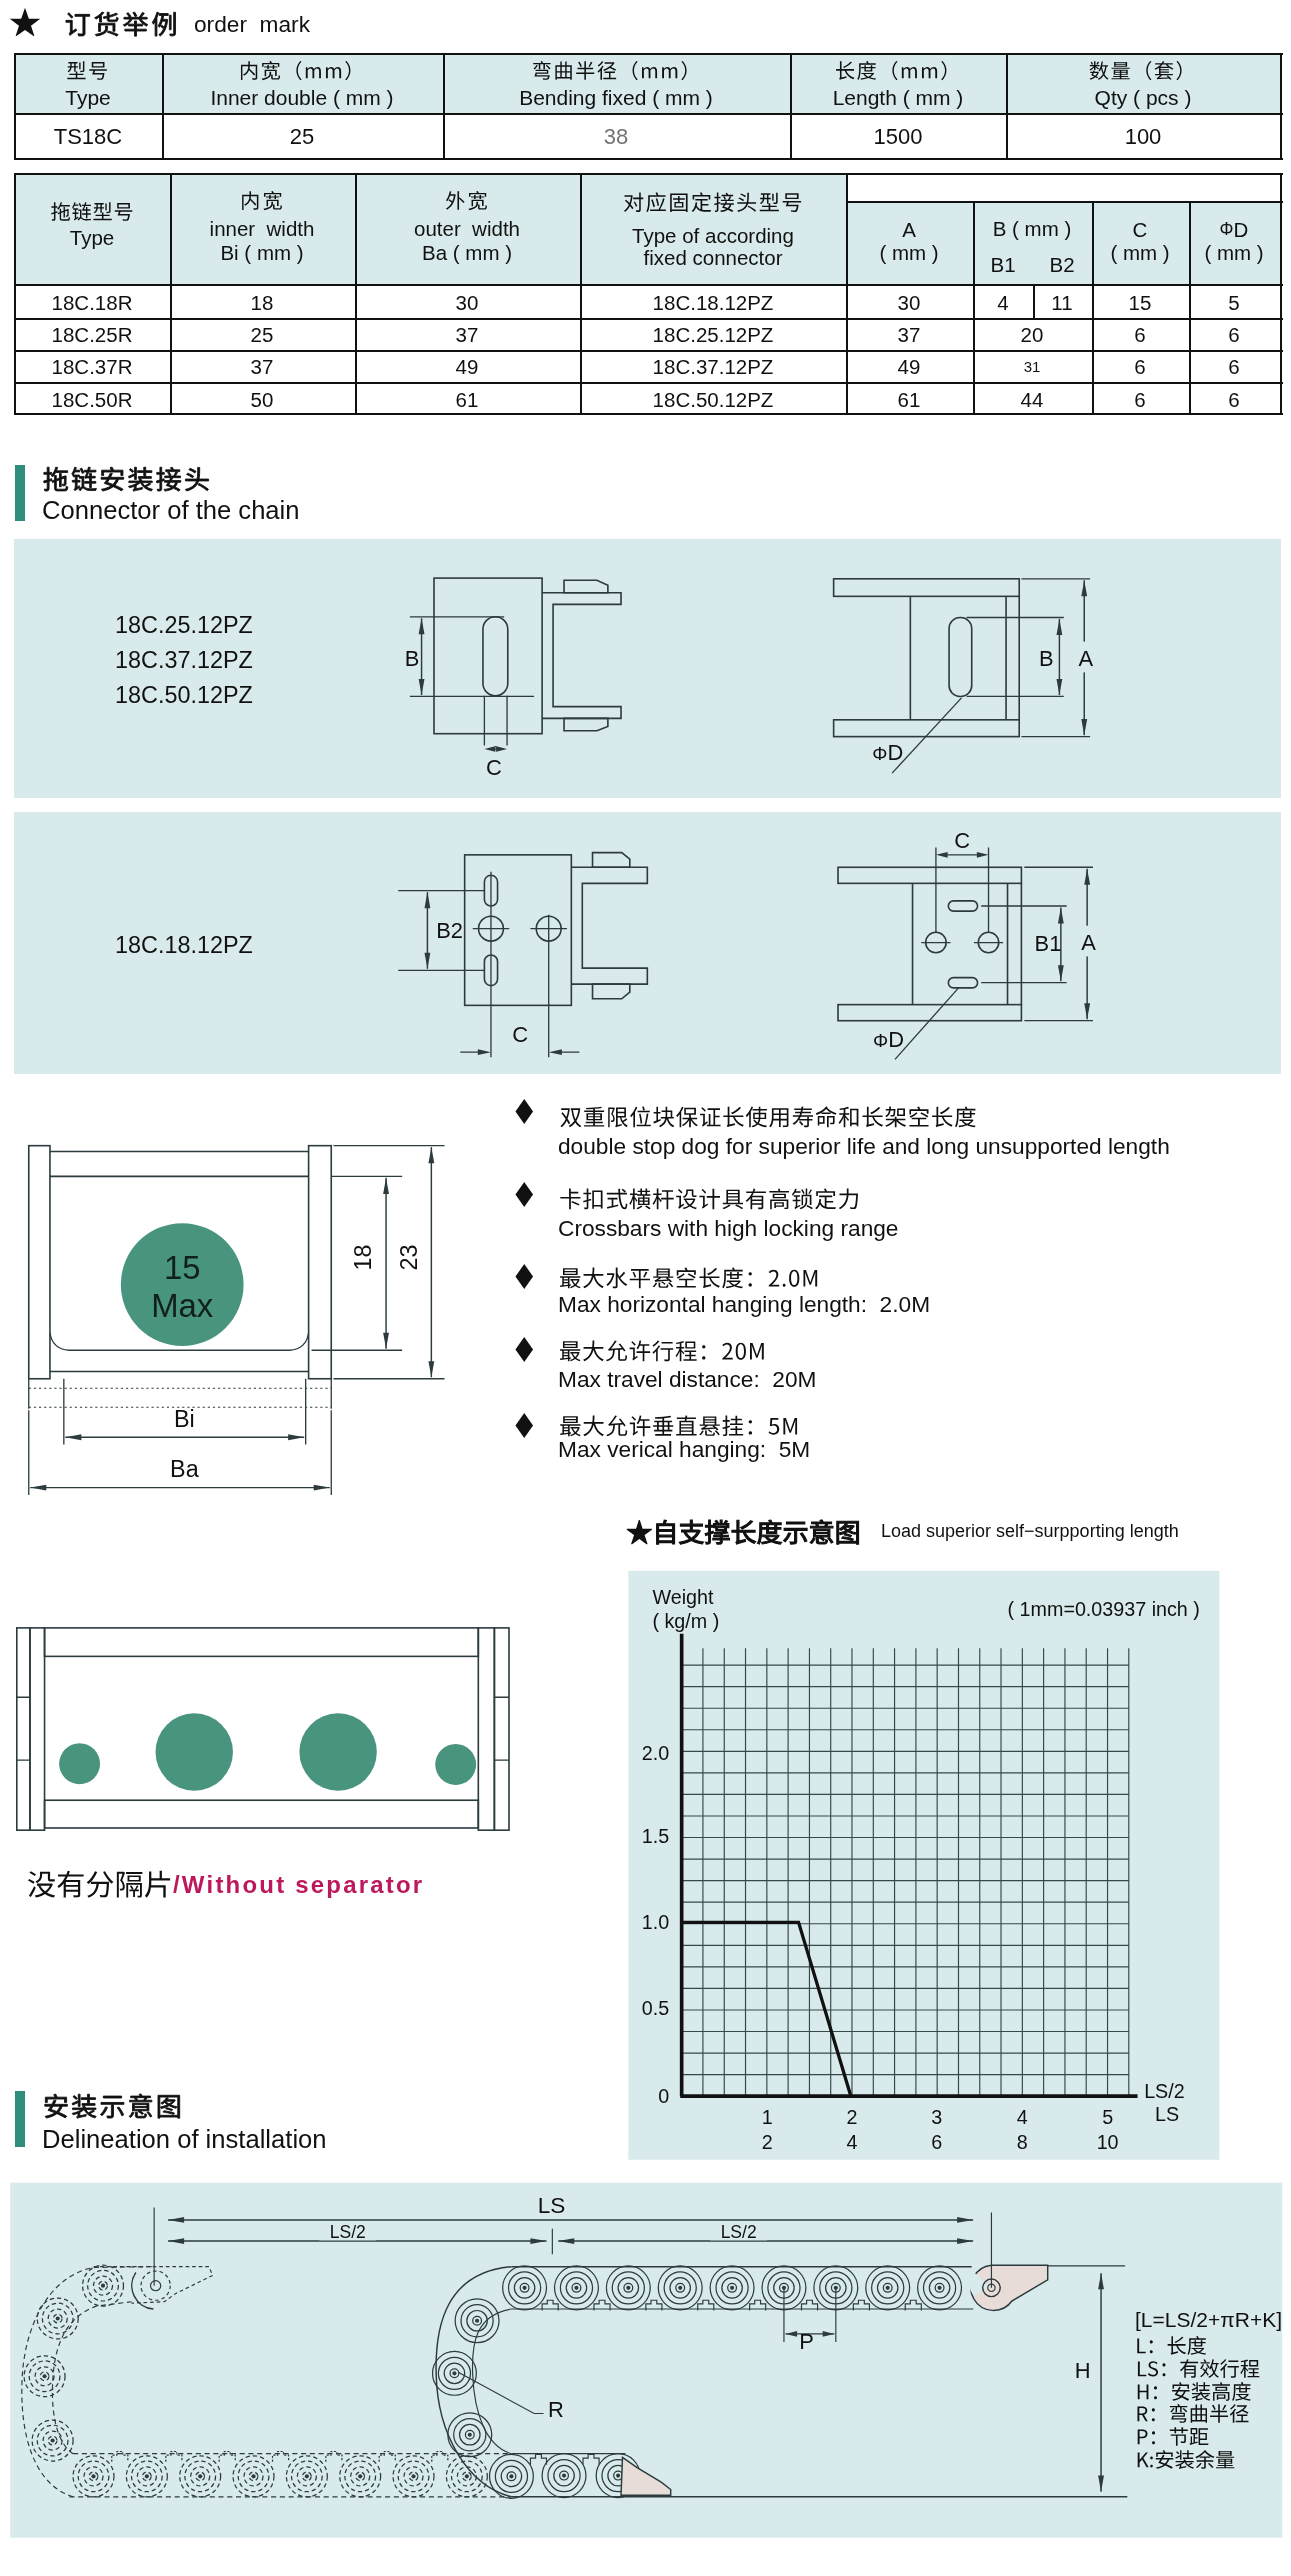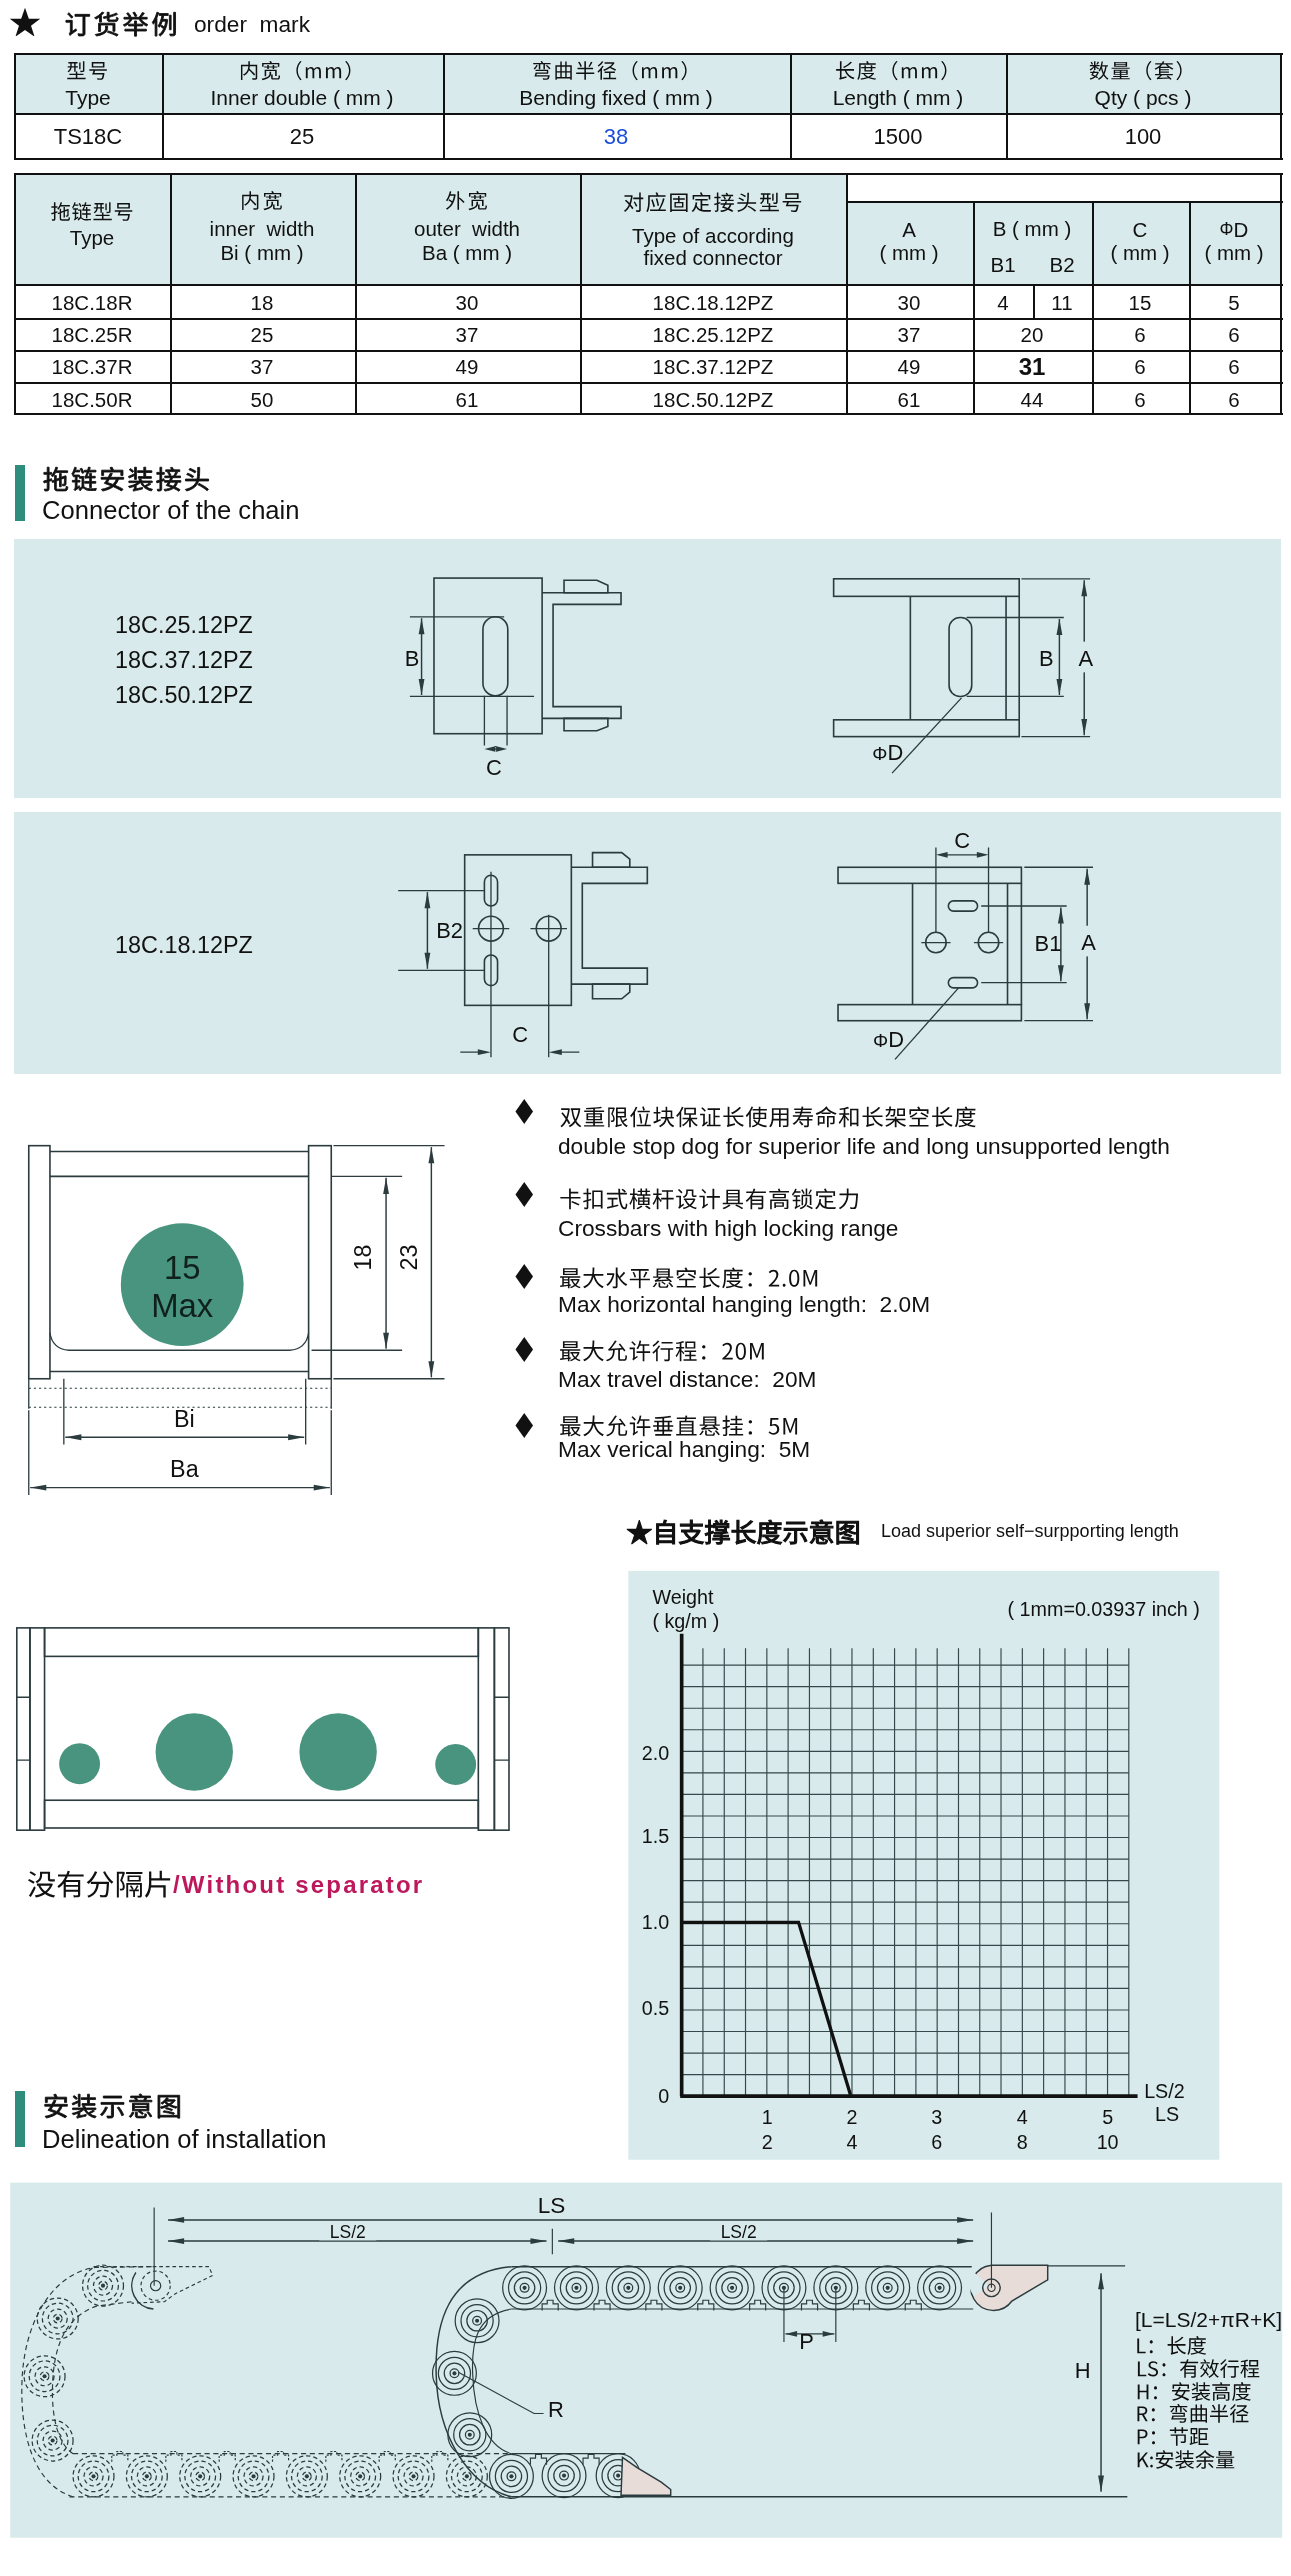--- a/index.html
+++ b/index.html
@@ -42,21 +42,21 @@
 <svg style="position:absolute;left:834px;top:58px;overflow:visible" width="129" height="26" viewBox="0 0 176 36">
     <path transform="translate(0,28)" d="M21.5 -22.9C19.1 -20.0 15.0 -17.3 11.1 -15.7C11.6 -15.3 12.4 -14.5 12.8 -14.0C16.6 -15.9 20.9 -18.8 23.6 -22.0ZM1.6 -12.6V-10.5H6.9V-1.5C6.9 -0.4 6.3 0.0 5.8 0.2C6.1 0.6 6.5 1.6 6.7 2.1C7.3 1.7 8.4 1.3 16.1 -0.8C16.0 -1.2 15.9 -2.1 15.9 -2.7L9.1 -1.1V-10.5H13.5C15.8 -4.7 19.8 -0.5 25.6 1.4C25.9 0.8 26.6 -0.1 27.1 -0.6C21.7 -2.1 17.8 -5.7 15.7 -10.5H26.4V-12.6H9.1V-23.4H6.9V-12.6Z M40.8 -18.0V-15.6H36.3V-13.9H40.8V-9.2H51.7V-13.9H56.2V-15.6H51.7V-18.0H49.6V-15.6H42.8V-18.0ZM49.6 -13.9V-10.9H42.8V-13.9ZM51.2 -5.7C50.0 -4.2 48.2 -3.1 46.2 -2.2C44.2 -3.1 42.6 -4.3 41.4 -5.7ZM36.7 -7.4V-5.7H40.3L39.4 -5.3C40.5 -3.7 42.1 -2.4 43.9 -1.3C41.3 -0.5 38.3 0.0 35.4 0.3C35.7 0.8 36.1 1.6 36.2 2.1C39.7 1.7 43.1 1.0 46.1 -0.2C48.9 1.0 52.2 1.8 55.7 2.2C56.0 1.7 56.5 0.9 56.9 0.4C53.9 0.1 51.0 -0.4 48.5 -1.3C50.9 -2.6 53.0 -4.4 54.3 -6.8L53.0 -7.5L52.6 -7.4ZM43.2 -23.2C43.6 -22.4 44.1 -21.5 44.4 -20.7H33.5V-13.1C33.5 -8.9 33.3 -2.9 31.0 1.3C31.6 1.5 32.5 1.9 32.9 2.2C35.3 -2.2 35.6 -8.7 35.6 -13.1V-18.8H56.5V-20.7H46.7C46.4 -21.6 45.8 -22.8 45.3 -23.7Z M79.5 -10.6C79.5 -5.2 81.7 -0.7 85.0 2.7L86.7 1.8C83.5 -1.5 81.5 -5.7 81.5 -10.6C81.5 -15.6 83.5 -19.8 86.7 -23.1L85.0 -24.0C81.7 -20.6 79.5 -16.1 79.5 -10.6Z M92.6 0.0H95.2V-11.0C96.5 -12.6 97.8 -13.4 99.0 -13.4C100.9 -13.4 101.8 -12.2 101.8 -9.3V0.0H104.3V-11.0C105.8 -12.6 107.0 -13.4 108.2 -13.4C110.1 -13.4 111.0 -12.2 111.0 -9.3V0.0H113.5V-9.6C113.5 -13.5 112.1 -15.6 109.0 -15.6C107.1 -15.6 105.5 -14.4 103.9 -12.7C103.3 -14.5 102.1 -15.6 99.7 -15.6C97.9 -15.6 96.3 -14.4 95.0 -13.0H94.9L94.7 -15.2H92.6Z M120.5 0.0H123.1V-11.0C124.5 -12.6 125.7 -13.4 126.9 -13.4C128.8 -13.4 129.7 -12.2 129.7 -9.3V0.0H132.3V-11.0C133.7 -12.6 134.9 -13.4 136.1 -13.4C138.0 -13.4 138.9 -12.2 138.9 -9.3V0.0H141.5V-9.6C141.5 -13.5 140.0 -15.6 136.9 -15.6C135.0 -15.6 133.4 -14.4 131.8 -12.7C131.2 -14.5 130.0 -15.6 127.6 -15.6C125.8 -15.6 124.3 -14.4 122.9 -13.0H122.9L122.6 -15.2H120.5Z M154.4 -10.6C154.4 -16.1 152.2 -20.6 148.8 -24.0L147.1 -23.1C150.4 -19.8 152.4 -15.6 152.4 -10.6C152.4 -5.7 150.4 -1.5 147.1 1.8L148.8 2.7C152.2 -0.7 154.4 -5.2 154.4 -10.6Z" fill="#111"></path>
   </svg>
 <div style="position:absolute;left:679px;top:77px;width:438px;height:42px;display:flex;align-items:center;justify-content:center;font-size:21px;color:#111;font-weight:normal;letter-spacing:0px">Length ( mm )</div>
 <svg style="position:absolute;left:1088px;top:58px;overflow:visible" width="110" height="26" viewBox="0 0 150 36">
     <path transform="translate(0,28)" d="M12.4 -23.0C11.9 -21.9 11.0 -20.2 10.3 -19.3L11.7 -18.6C12.4 -19.5 13.4 -20.9 14.2 -22.2ZM2.5 -22.2C3.2 -21.0 3.9 -19.5 4.2 -18.5L5.8 -19.2C5.5 -20.2 4.8 -21.7 4.0 -22.8ZM11.5 -7.3C10.8 -5.8 9.9 -4.6 8.9 -3.5C7.8 -4.1 6.7 -4.6 5.7 -5.0C6.1 -5.7 6.5 -6.5 6.9 -7.3ZM3.1 -4.3C4.5 -3.8 6.0 -3.1 7.4 -2.3C5.6 -1.0 3.4 -0.1 1.1 0.4C1.5 0.8 2.0 1.5 2.2 2.0C4.7 1.3 7.1 0.2 9.1 -1.4C10.1 -0.8 10.9 -0.3 11.5 0.2L12.9 -1.2C12.2 -1.7 11.4 -2.2 10.5 -2.7C12.0 -4.3 13.2 -6.2 13.9 -8.7L12.7 -9.1L12.4 -9.0H7.8L8.4 -10.5L6.5 -10.8C6.3 -10.3 6.0 -9.7 5.8 -9.0H2.0V-7.3H4.9C4.3 -6.2 3.7 -5.1 3.1 -4.3ZM7.2 -23.5V-18.3H1.4V-16.6H6.6C5.2 -14.8 3.1 -13.0 1.1 -12.2C1.5 -11.8 2.0 -11.1 2.2 -10.6C3.9 -11.5 5.8 -13.1 7.2 -14.7V-11.3H9.2V-15.1C10.5 -14.1 12.2 -12.8 12.9 -12.2L14.1 -13.7C13.4 -14.2 10.9 -15.7 9.6 -16.6H14.9V-18.3H9.2V-23.5ZM17.6 -23.3C16.9 -18.4 15.7 -13.7 13.5 -10.7C13.9 -10.4 14.7 -9.8 15.1 -9.4C15.8 -10.5 16.4 -11.7 17.0 -13.1C17.6 -10.3 18.4 -7.8 19.4 -5.6C17.9 -2.9 15.7 -0.9 12.6 0.6C13.0 1.0 13.6 1.9 13.8 2.3C16.7 0.8 18.8 -1.1 20.5 -3.6C21.9 -1.2 23.6 0.7 25.8 2.0C26.1 1.5 26.7 0.7 27.2 0.3C24.9 -0.9 23.0 -3.0 21.6 -5.5C23.1 -8.4 24.0 -11.9 24.6 -16.1H26.5V-18.1H18.6C19.0 -19.7 19.3 -21.3 19.5 -23.0ZM22.7 -16.1C22.2 -12.9 21.5 -10.1 20.5 -7.7C19.5 -10.2 18.7 -13.1 18.1 -16.1Z M37.0 -18.6H50.9V-17.1H37.0ZM37.0 -21.4H50.9V-19.9H37.0ZM35.0 -22.6V-15.8H53.0V-22.6ZM31.5 -14.6V-13.0H56.6V-14.6ZM36.4 -7.6H42.9V-6.0H36.4ZM45.0 -7.6H51.8V-6.0H45.0ZM36.4 -10.4H42.9V-8.9H36.4ZM45.0 -10.4H51.8V-8.9H45.0ZM31.3 -0.1V1.5H56.7V-0.1H45.0V-1.7H54.4V-3.2H45.0V-4.7H53.8V-11.8H34.5V-4.7H42.9V-3.2H33.7V-1.7H42.9V-0.1Z M79.5 -10.6C79.5 -5.2 81.7 -0.7 85.0 2.7L86.7 1.8C83.5 -1.5 81.5 -5.7 81.5 -10.6C81.5 -15.6 83.5 -19.8 86.7 -23.1L85.0 -24.0C81.7 -20.6 79.5 -16.1 79.5 -10.6Z M106.4 -18.9C107.2 -17.9 108.2 -16.9 109.3 -16.0H99.2C100.2 -16.9 101.1 -17.9 102.0 -18.9ZM94.6 1.6C95.5 1.2 96.9 1.2 111.2 0.4C111.8 1.1 112.4 1.7 112.8 2.2L114.6 1.2C113.5 -0.2 111.2 -2.4 109.5 -3.9L107.7 -3.1C108.4 -2.5 109.0 -1.8 109.7 -1.1L97.5 -0.6C98.9 -1.6 100.3 -2.8 101.5 -4.1H116.3V-5.9H99.3V-7.7H110.9V-9.2H99.3V-11.0H110.9V-12.5H99.3V-14.3H110.7V-14.8C112.4 -13.6 114.1 -12.6 115.7 -11.8C116.0 -12.3 116.6 -13.1 117.1 -13.5C114.2 -14.6 111.0 -16.7 108.8 -18.9H116.2V-20.7H103.3C103.8 -21.5 104.3 -22.3 104.6 -23.1L102.4 -23.5C102.0 -22.6 101.5 -21.7 100.8 -20.7H91.9V-18.9H99.3C97.3 -16.7 94.6 -14.7 91.0 -13.2C91.5 -12.8 92.1 -12.1 92.4 -11.6C94.1 -12.4 95.7 -13.4 97.2 -14.4V-5.9H91.7V-4.1H98.7C97.5 -2.7 96.1 -1.7 95.6 -1.3C95.0 -0.8 94.5 -0.5 93.9 -0.4C94.2 0.1 94.5 1.1 94.6 1.6Z M128.5 -10.6C128.5 -16.1 126.3 -20.6 123.0 -24.0L121.3 -23.1C124.5 -19.8 126.5 -15.6 126.5 -10.6C126.5 -5.7 124.5 -1.5 121.3 1.8L123.0 2.7C126.3 -0.7 128.5 -5.2 128.5 -10.6Z" fill="#111"></path>
   </svg>
 <div style="position:absolute;left:924px;top:77px;width:438px;height:42px;display:flex;align-items:center;justify-content:center;font-size:21px;color:#111;font-weight:normal;letter-spacing:0px">Qty ( pcs )</div>
 <div style="position:absolute;left:-131px;top:115px;width:438px;height:44px;display:flex;align-items:center;justify-content:center;font-size:22px;color:#111;font-weight:normal;letter-spacing:0px">TS18C</div>
 <div style="position:absolute;left:83px;top:115px;width:438px;height:44px;display:flex;align-items:center;justify-content:center;font-size:22px;color:#111;font-weight:normal;letter-spacing:0px">25</div>
-<div style="position:absolute;left:397px;top:115px;width:438px;height:44px;display:flex;align-items:center;justify-content:center;font-size:22px;color:#1d4ed8;font-weight:normal;letter-spacing:0px">38</div>
+<div style="position:absolute;left:397px;top:115px;width:438px;height:44px;display:flex;align-items:center;justify-content:center;font-size:22px;color:#737373;font-weight:normal;letter-spacing:0px">38</div>
 <div style="position:absolute;left:679px;top:115px;width:438px;height:44px;display:flex;align-items:center;justify-content:center;font-size:22px;color:#111;font-weight:normal;letter-spacing:0px">1500</div>
 <div style="position:absolute;left:924px;top:115px;width:438px;height:44px;display:flex;align-items:center;justify-content:center;font-size:22px;color:#111;font-weight:normal;letter-spacing:0px">100</div>
 
 <div style="position:absolute;left:14px;top:173px;width:832px;height:112px;background:#d8eaeb"></div>
 <div style="position:absolute;left:846px;top:201px;width:435px;height:84px;background:#d8eaeb"></div>
 <div style="position:absolute;left:14px;top:173px;width:1269px;height:2.2px;background:#111111"></div>
 <div style="position:absolute;left:846px;top:201px;width:437px;height:1.5px;background:#111111"></div>
 <div style="position:absolute;left:14px;top:284px;width:1269px;height:1.5px;background:#111111"></div>
 <div style="position:absolute;left:14px;top:318px;width:1269px;height:1.5px;background:#111111"></div>
 <div style="position:absolute;left:14px;top:350px;width:1269px;height:1.5px;background:#111111"></div>
@@ -115,21 +115,21 @@
 <div style="position:absolute;left:494px;top:314px;width:438px;height:41px;display:flex;align-items:center;justify-content:center;font-size:20.5px;color:#111;font-weight:normal;letter-spacing:0px">18C.25.12PZ</div>
 <div style="position:absolute;left:690px;top:314px;width:438px;height:41px;display:flex;align-items:center;justify-content:center;font-size:20.5px;color:#111;font-weight:normal;letter-spacing:0px">37</div>
 <div style="position:absolute;left:813px;top:314px;width:438px;height:41px;display:flex;align-items:center;justify-content:center;font-size:20.5px;color:#111;font-weight:normal;letter-spacing:0px">20</div>
 <div style="position:absolute;left:921px;top:314px;width:438px;height:41px;display:flex;align-items:center;justify-content:center;font-size:20.5px;color:#111;font-weight:normal;letter-spacing:0px">6</div>
 <div style="position:absolute;left:1015px;top:314px;width:438px;height:41px;display:flex;align-items:center;justify-content:center;font-size:20.5px;color:#111;font-weight:normal;letter-spacing:0px">6</div>
 <div style="position:absolute;left:-127px;top:346px;width:438px;height:41px;display:flex;align-items:center;justify-content:center;font-size:20.5px;color:#111;font-weight:normal;letter-spacing:0px">18C.37R</div>
 <div style="position:absolute;left:43px;top:346px;width:438px;height:41px;display:flex;align-items:center;justify-content:center;font-size:20.5px;color:#111;font-weight:normal;letter-spacing:0px">37</div>
 <div style="position:absolute;left:248px;top:346px;width:438px;height:41px;display:flex;align-items:center;justify-content:center;font-size:20.5px;color:#111;font-weight:normal;letter-spacing:0px">49</div>
 <div style="position:absolute;left:494px;top:346px;width:438px;height:41px;display:flex;align-items:center;justify-content:center;font-size:20.5px;color:#111;font-weight:normal;letter-spacing:0px">18C.37.12PZ</div>
 <div style="position:absolute;left:690px;top:346px;width:438px;height:41px;display:flex;align-items:center;justify-content:center;font-size:20.5px;color:#111;font-weight:normal;letter-spacing:0px">49</div>
-<div style="position:absolute;left:813px;top:346px;width:438px;height:41px;display:flex;align-items:center;justify-content:center;font-size:24px;color:#111;font-weight:bold;letter-spacing:0px">31</div>
+<div style="position:absolute;left:813px;top:346px;width:438px;height:41px;display:flex;align-items:center;justify-content:center;font-size:15px;color:#111;font-weight:normal;letter-spacing:0px">31</div>
 <div style="position:absolute;left:921px;top:346px;width:438px;height:41px;display:flex;align-items:center;justify-content:center;font-size:20.5px;color:#111;font-weight:normal;letter-spacing:0px">6</div>
 <div style="position:absolute;left:1015px;top:346px;width:438px;height:41px;display:flex;align-items:center;justify-content:center;font-size:20.5px;color:#111;font-weight:normal;letter-spacing:0px">6</div>
 <div style="position:absolute;left:-127px;top:379px;width:438px;height:41px;display:flex;align-items:center;justify-content:center;font-size:20.5px;color:#111;font-weight:normal;letter-spacing:0px">18C.50R</div>
 <div style="position:absolute;left:43px;top:379px;width:438px;height:41px;display:flex;align-items:center;justify-content:center;font-size:20.5px;color:#111;font-weight:normal;letter-spacing:0px">50</div>
 <div style="position:absolute;left:248px;top:379px;width:438px;height:41px;display:flex;align-items:center;justify-content:center;font-size:20.5px;color:#111;font-weight:normal;letter-spacing:0px">61</div>
 <div style="position:absolute;left:494px;top:379px;width:438px;height:41px;display:flex;align-items:center;justify-content:center;font-size:20.5px;color:#111;font-weight:normal;letter-spacing:0px">18C.50.12PZ</div>
 <div style="position:absolute;left:690px;top:379px;width:438px;height:41px;display:flex;align-items:center;justify-content:center;font-size:20.5px;color:#111;font-weight:normal;letter-spacing:0px">61</div>
 <div style="position:absolute;left:813px;top:379px;width:438px;height:41px;display:flex;align-items:center;justify-content:center;font-size:20.5px;color:#111;font-weight:normal;letter-spacing:0px">44</div>
 <div style="position:absolute;left:921px;top:379px;width:438px;height:41px;display:flex;align-items:center;justify-content:center;font-size:20.5px;color:#111;font-weight:normal;letter-spacing:0px">6</div>
 <div style="position:absolute;left:1015px;top:379px;width:438px;height:41px;display:flex;align-items:center;justify-content:center;font-size:20.5px;color:#111;font-weight:normal;letter-spacing:0px">6</div>

